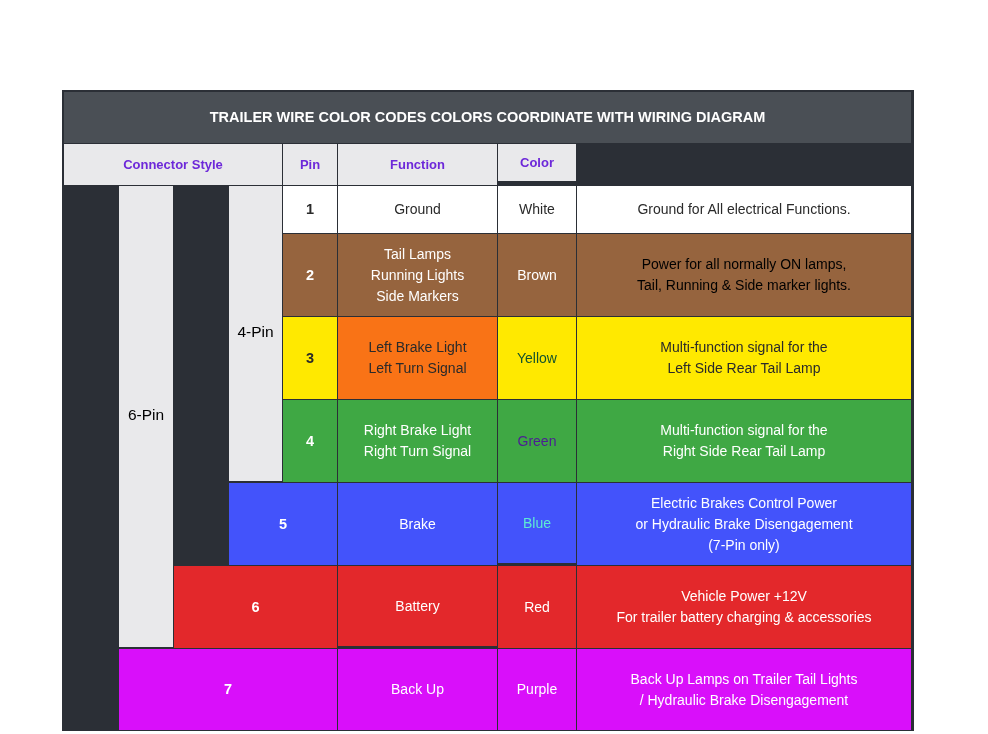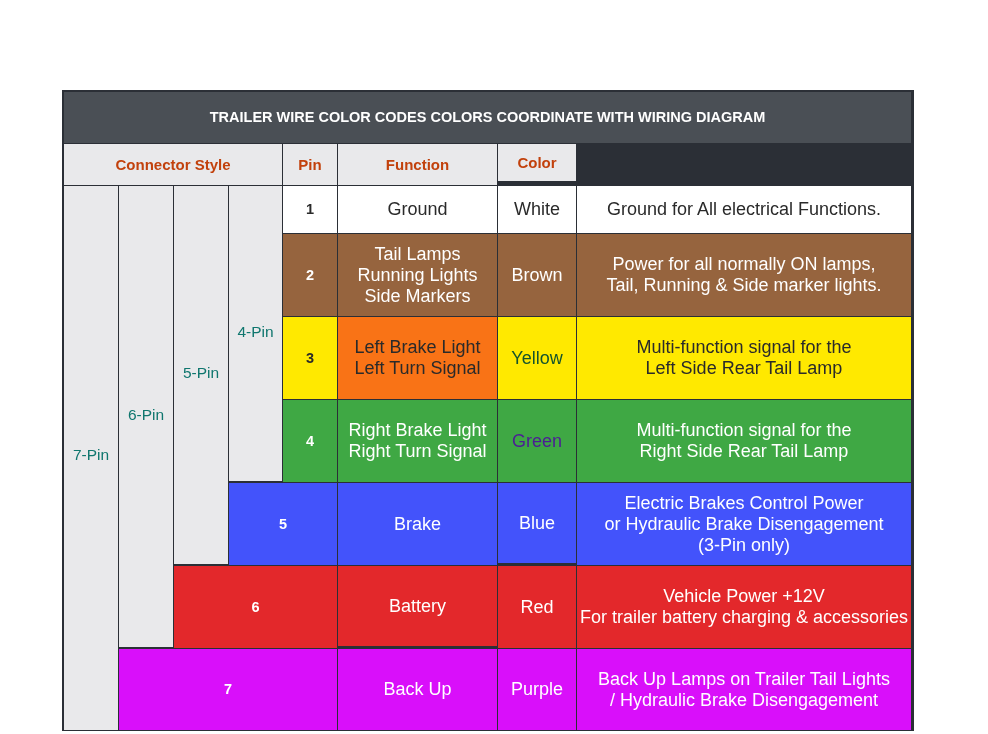--- a/index.html
+++ b/index.html
@@ -1,74 +1,72 @@
 <!DOCTYPE html>
 <html><head>
 <meta charset="utf-8">
 <style>
   html, body { margin:0; padding:0; background:#ffffff; }
   body { width:988px; height:734px; position:relative; overflow:hidden;
          font-family:"Liberation Sans", "DejaVu Sans", sans-serif; }
   .tbl { position:absolute; left:62px; top:47px; width:852px; height:641px;
          box-sizing:border-box; border:2px solid #2b2f36; background:#2b2f36;margin-top:43px; }
   .cell { position:absolute; box-sizing:border-box; display:flex; align-items:center;
-          justify-content:center; text-align:center; font-size:18px; line-height:21px;
+          justify-content:center; text-align:center; font-size:14px; line-height:21px;
           border-right:1.5px solid #2b2f36; border-bottom:1.5px solid #2b2f36; }
   .title { background:#4a4f55; color:#ffffff; font-weight:bold; font-size:14.5px; }
-  .hdr { background:#e9e9eb; color:#c2410c; font-weight:bold; font-size:15px; }
-  .conn { background:#e9e9eb; color:#0f766e; font-size:15.5px; }
+  .hdr { background:#e9e9eb; color:#6d28d9; font-weight:bold; font-size:13px; }
+  .conn { background:#e9e9eb; color:#000000; font-size:15.5px; }
   .pin { font-size:14.5px; font-weight:bold; }
   .lines { white-space:pre-line; }
 </style>
 </head>
 <body>
 
 <div class="tbl" id="tbl">
   <div class="cell title" style="left:0;top:0;width:848px;height:52px;">TRAILER WIRE COLOR CODES  COLORS COORDINATE WITH WIRING DIAGRAM</div>
 
   <div class="cell hdr" style="left:0;top:52px;width:219px;height:42px;">Connector Style</div>
   <div class="cell hdr" style="left:219px;top:52px;width:55px;height:42px;">Pin</div>
   <div class="cell hdr" style="left:274px;top:52px;width:160px;height:42px;">Function</div>
   <div class="cell hdr" style="left:434px;top:52px;width:79px;height:38px;">Color</div>
 
-  <div class="cell conn" style="left:0;top:94px;width:55px;height:545px;align-items:flex-start;padding-top:258px;">7-Pin</div>
   <div class="cell conn" style="left:55px;top:94px;width:55px;height:462px;align-items:flex-start;padding-top:218px;">6-Pin</div>
-  <div class="cell conn" style="left:110px;top:94px;width:55px;height:379px;align-items:flex-start;padding-top:176px;">5-Pin</div>
   <div class="cell conn" style="left:165px;top:94px;width:54px;height:296px;align-items:flex-start;padding-top:135px;">4-Pin</div>
 
   <div id="rows">
       <div class="cell lines pin" style="left: 219px; top: 94px; width: 55px; height: 48px; background: rgb(255, 255, 255); color: rgb(42, 42, 42);">1</div>
       <div class="cell lines " style="left: 274px; top: 94px; width: 160px; height: 48px; background: rgb(255, 255, 255); color: rgb(42, 42, 42);">Ground</div>
       <div class="cell lines " style="left: 434px; top: 94px; width: 79px; height: 48px; background: rgb(255, 255, 255); color: rgb(42, 42, 42);">White</div>
       <div class="cell lines " style="left: 513px; top: 94px; width: 335px; height: 48px; background: rgb(255, 255, 255); color: rgb(42, 42, 42);">Ground for All electrical Functions.</div>
       <div class="cell lines pin" style="left: 219px; top: 142px; width: 55px; height: 83px; background: rgb(150, 100, 62); color: rgb(255, 255, 255);">2</div>
       <div class="cell lines " style="left: 274px; top: 142px; width: 160px; height: 83px; background: rgb(150, 100, 62); color: rgb(255, 255, 255);">Tail Lamps
 Running Lights
 Side Markers</div>
       <div class="cell lines " style="left: 434px; top: 142px; width: 79px; height: 83px; background: rgb(150, 100, 62); color: rgb(255, 255, 255);">Brown</div>
-      <div class="cell lines " style="left: 513px; top: 142px; width: 335px; height: 83px; background: rgb(150, 100, 62); color: #ffffff;">Power for all normally ON lamps,
+      <div class="cell lines " style="left: 513px; top: 142px; width: 335px; height: 83px; background: rgb(150, 100, 62); color: #000000;">Power for all normally ON lamps,
 Tail, Running &amp; Side marker lights.</div>
       <div class="cell lines pin" style="left: 219px; top: 225px; width: 55px; height: 83px; background: rgb(255, 233, 0); color: rgb(42, 42, 42);">3</div>
       <div class="cell lines " style="left: 274px; top: 225px; width: 160px; height: 83px; background: #f97316; color: rgb(42, 42, 42);">Left Brake Light
 Left Turn Signal</div>
       <div class="cell lines " style="left: 434px; top: 225px; width: 79px; height: 83px; background: rgb(255, 233, 0); color: #14532d;">Yellow</div>
       <div class="cell lines " style="left: 513px; top: 225px; width: 335px; height: 83px; background: rgb(255, 233, 0); color: rgb(42, 42, 42);">Multi-function signal for the
 Left Side Rear Tail Lamp</div>
       <div class="cell lines pin" style="left: 219px; top: 308px; width: 55px; height: 83px; background: rgb(63, 168, 68); color: rgb(255, 255, 255);">4</div>
       <div class="cell lines " style="left: 274px; top: 308px; width: 160px; height: 83px; background: rgb(63, 168, 68); color: rgb(255, 255, 255);">Right Brake Light
 Right Turn Signal</div>
       <div class="cell lines " style="left: 434px; top: 308px; width: 79px; height: 83px; background: rgb(63, 168, 68); color: #4c1d95;">Green</div>
       <div class="cell lines " style="left: 513px; top: 308px; width: 335px; height: 83px; background: rgb(63, 168, 68); color: rgb(255, 255, 255);">Multi-function signal for the
 Right Side Rear Tail Lamp</div>
       <div class="cell lines pin" style="left: 165px; top: 391px; width: 109px; height: 83px; background: rgb(67, 83, 251); color: rgb(255, 255, 255);">5</div>
       <div class="cell lines " style="left: 274px; top: 391px; width: 160px; height: 83px; background: rgb(67, 83, 251); color: rgb(255, 255, 255);">Brake</div>
-      <div class="cell lines " style="left: 434px; top: 391px; width: 79px; height: 81px; background: rgb(67, 83, 251); color: #ffffff;">Blue</div>
+      <div class="cell lines " style="left: 434px; top: 391px; width: 79px; height: 81px; background: rgb(67, 83, 251); color: #5eead4;">Blue</div>
       <div class="cell lines " style="left: 513px; top: 391px; width: 335px; height: 83px; background: rgb(67, 83, 251); color: rgb(255, 255, 255);">Electric Brakes Control Power
 or Hydraulic Brake Disengagement
-(3-Pin only)</div>
+(7-Pin only)</div>
       <div class="cell lines pin" style="left: 110px; top: 474px; width: 164px; height: 83px; background: rgb(227, 40, 43); color: rgb(255, 255, 255);">6</div>
       <div class="cell lines " style="left: 274px; top: 474px; width: 160px; height: 81px; background: rgb(227, 40, 43); color: rgb(255, 255, 255);">Battery</div>
       <div class="cell lines " style="left: 434px; top: 474px; width: 79px; height: 83px; background: rgb(227, 40, 43); color: rgb(255, 255, 255);">Red</div>
       <div class="cell lines " style="left: 513px; top: 474px; width: 335px; height: 83px; background: rgb(227, 40, 43); color: rgb(255, 255, 255);">Vehicle Power +12V
 For trailer battery charging &amp; accessories</div>
       <div class="cell lines pin" style="left: 55px; top: 557px; width: 219px; height: 82px; background: rgb(217, 15, 250); color: rgb(255, 255, 255);">7</div>
       <div class="cell lines " style="left: 274px; top: 557px; width: 160px; height: 82px; background: rgb(217, 15, 250); color: rgb(255, 255, 255);">Back Up</div>
       <div class="cell lines " style="left: 434px; top: 557px; width: 79px; height: 82px; background: rgb(217, 15, 250); color: rgb(255, 255, 255);">Purple</div>
       <div class="cell lines " style="left: 513px; top: 557px; width: 335px; height: 82px; background: rgb(217, 15, 250); color: rgb(255, 255, 255);">Back Up Lamps on Trailer Tail Lights
 / Hydraulic Brake Disengagement</div>

